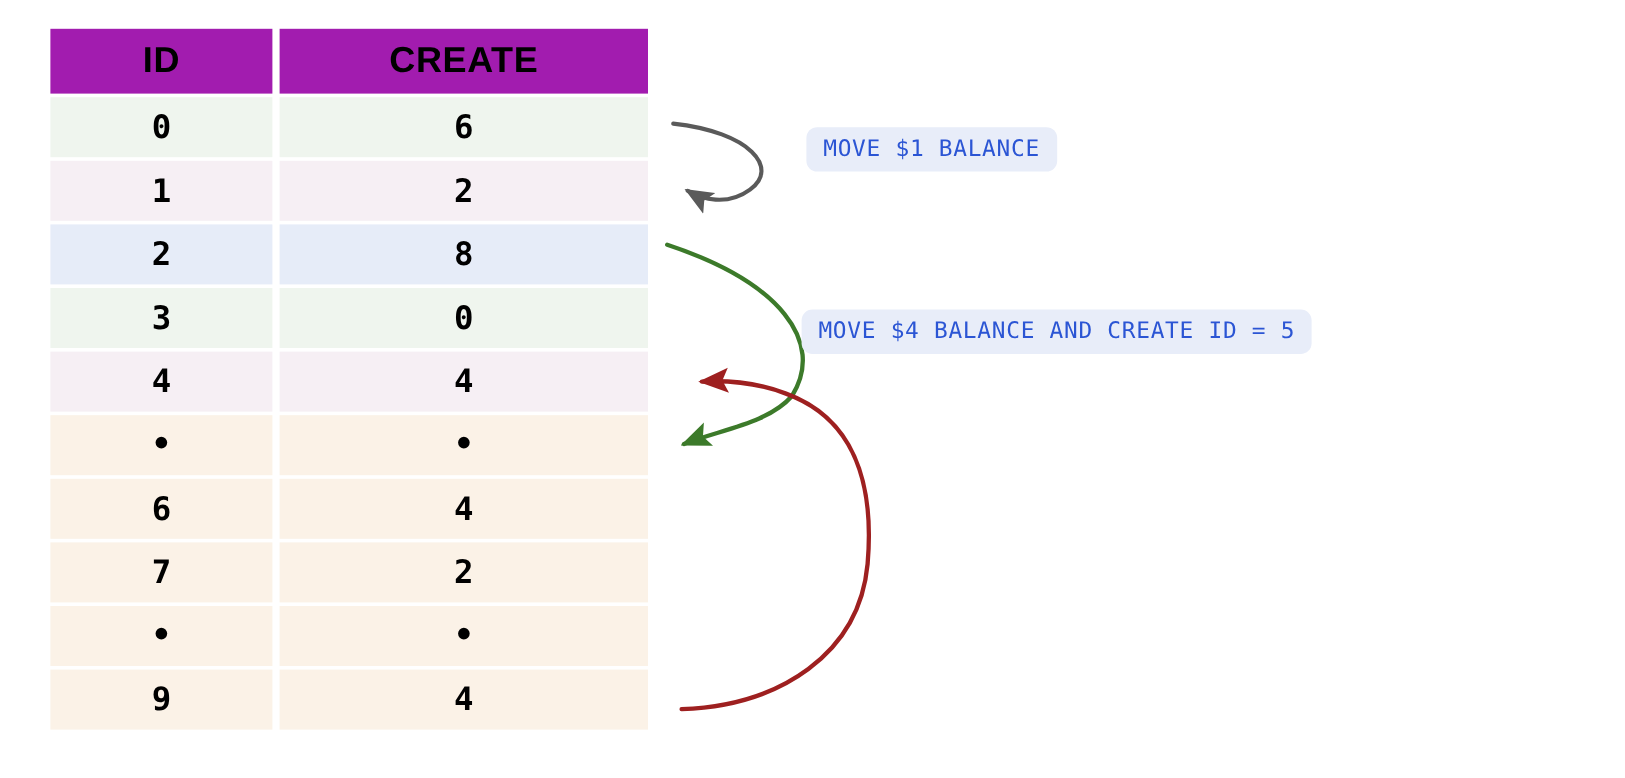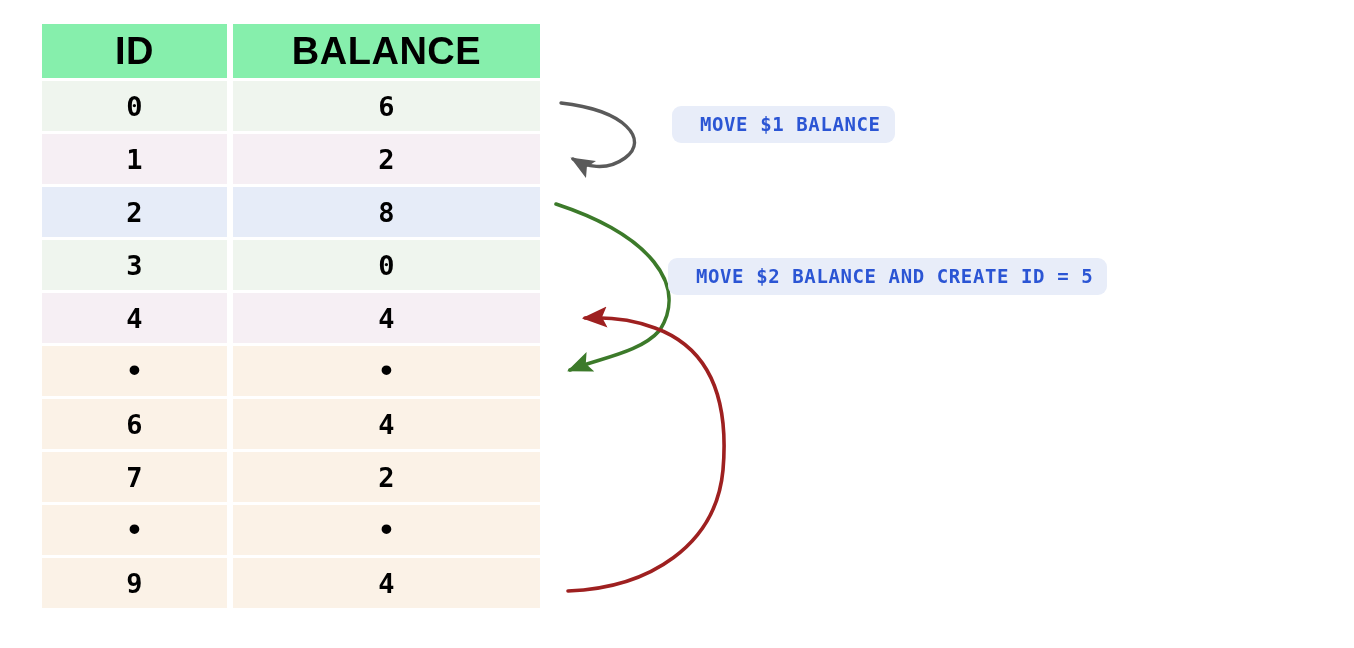--- a/index.html
+++ b/index.html
@@ -41,22 +41,22 @@
     justify-content: center;
     font-weight: bold;
     color: #000000;
     box-sizing: border-box;
   }
   .col-id    { width: 185px; }
   .col-bal   { width: 307px; }
 
   .row-head .cell {
     height: 54px;
-    background: #86efac;
-    font-size: 38px;
+    background: #a21caf;
+    font-size: 30px;
     letter-spacing: 0.5px;
   }
   .row-body .cell {
     height: 50px;
     font-size: 27px;
     font-family: "DejaVu Sans Mono", monospace;
     font-weight: bold;
   }
   .row-body.dots .cell {
     font-family: "Liberation Sans", sans-serif;
@@ -73,23 +73,22 @@
   
   .badge {
     position: absolute;
     background: #e8edf9;
     color: #2b55d4;
     font-family: "DejaVu Sans Mono", monospace;
     font-size: 19px;
     letter-spacing: 0.6px;
     white-space: nowrap;
     border-radius: 9px;
-    padding: 7px 14px 8px 28px;
+    padding: 7px 14px 8px 14px;
     box-sizing: border-box;
-    font-weight: bold;
   }
   #badge-1 { left: 672px; top: 106px; }
   #badge-2 { left: 668px; top: 258px; }
   #badge-3 { left: 742px; top: 448px; }
 
   
   #arrows {
     position: absolute;
     left: 0; top: 0;
     width: 1354px;
@@ -99,21 +98,21 @@
 </style>
 </head>
 <body>
 
 <div id="canvas">
 
   <div class="table">
 
     <div class="row row-head">
       <div class="cell col-id">ID</div>
-      <div class="cell col-bal">BALANCE</div>
+      <div class="cell col-bal">CREATE</div>
     </div>
 
     <div class="row row-body">
       <div class="cell col-id  bg-green">0</div>
       <div class="cell col-bal bg-green">6</div>
     </div>
 
     <div class="row row-body">
       <div class="cell col-id  bg-pink">1</div>
       <div class="cell col-bal bg-pink">2</div>
@@ -176,15 +175,15 @@
     </defs>
 
     <path d="M 561 103 C 625 110, 650 140, 625 158 C 606 172, 585 166, 573 159" fill="none" stroke="#5a5a5a" stroke-width="3.4" stroke-linecap="round" marker-end="url(#head-gray)"></path>
 
     <path d="M 556 204 C 650 235, 688 285, 660 330 C 640 353, 600 358, 570 370" fill="none" stroke="#3c7a2a" stroke-width="3.6" stroke-linecap="round" marker-end="url(#head-green)"></path>
 
     <path d="M 568 591 C 650 588, 716 545, 723 470 C 729 400, 710 348, 655 328 C 629 318, 605 317, 585 318" fill="none" stroke="#9e2020" stroke-width="3.6" stroke-linecap="round" marker-end="url(#head-red)"></path>
   </svg>
 
   <div class="badge" id="badge-1">MOVE $1 BALANCE</div>
-  <div class="badge" id="badge-2">MOVE $2 BALANCE AND CREATE ID = 5</div>
+  <div class="badge" id="badge-2">MOVE $4 BALANCE AND CREATE ID = 5</div>
 
 </div>
 
 </body></html>

